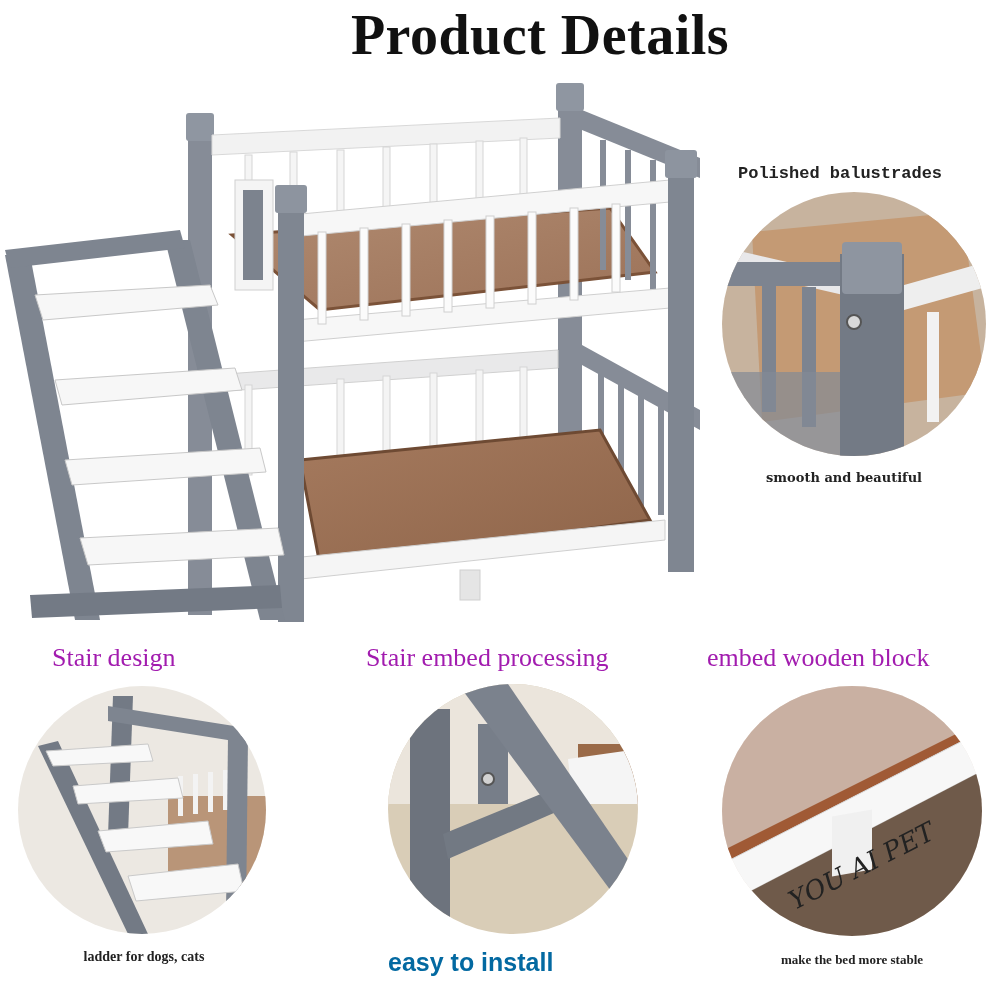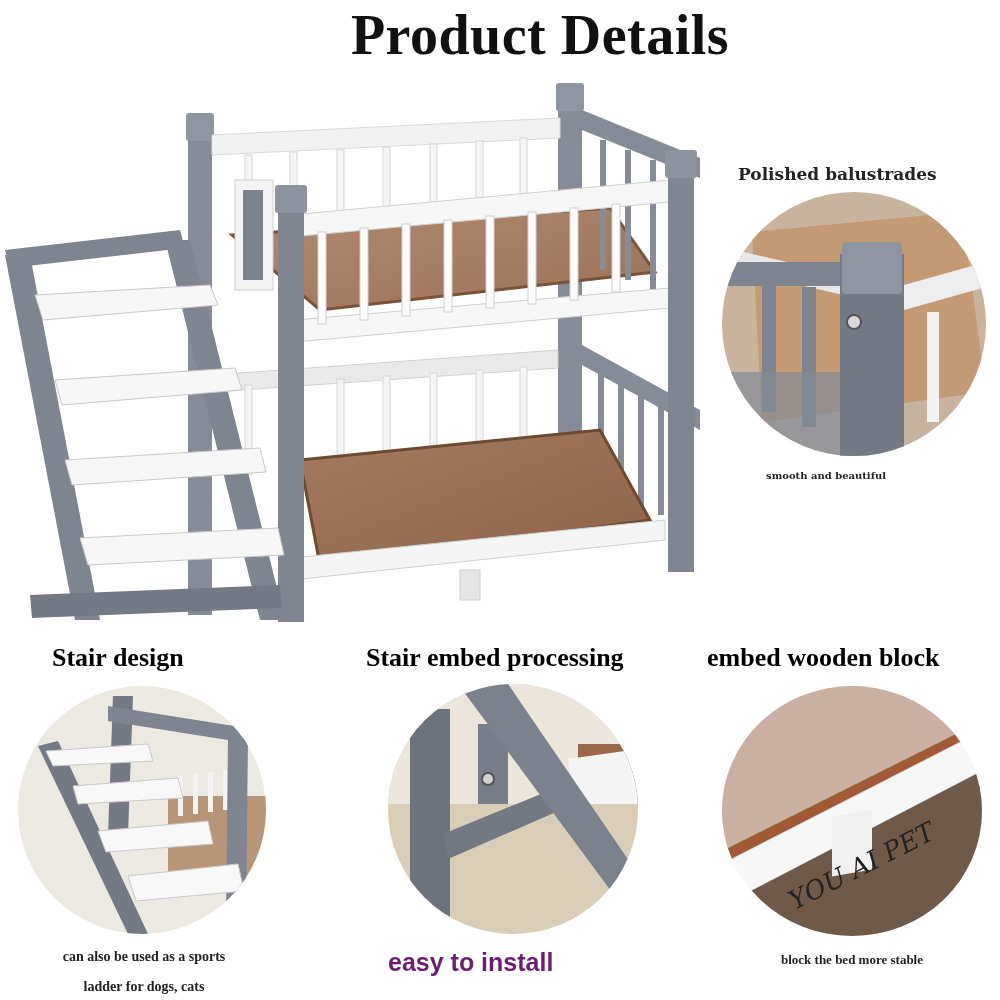--- a/index.html
+++ b/index.html
@@ -1,24 +1,24 @@
 <!DOCTYPE html>
 <html><head>
 <meta charset="utf-8">
 <style>
   html,body{margin:0;padding:0;background:#ffffff;}
   body{width:1000px;height:1000px;position:relative;overflow:hidden;font-family:"DejaVu Serif","Liberation Serif",serif;color:#111;}
   .title{position:absolute;left:0;top:0;width:1000px;text-align:center;font-family:"Liberation Serif","DejaVu Serif",serif;font-weight:bold;font-size:56px;line-height:70px;letter-spacing:0.5px;margin-left:40px;}
   .main-img{position:absolute;left:0;top:80px;width:720px;height:560px;}
   .label-serif{position:absolute;font-family:"DejaVu Serif",serif;font-weight:bold;color:#222;}
-  .label-cond{position:absolute;font-family:"Liberation Serif","DejaVu Serif",serif;font-weight:bold;color:#000000;white-space:nowrap;}
+  .label-cond{position:absolute;font-family:"Liberation Serif","DejaVu Serif",serif;font-weight:normal;color:#a21caf;white-space:nowrap;}
   .circle{position:absolute;border-radius:50%;overflow:hidden;}
   .circle svg{display:block;width:100%;height:100%;}
   .sub{position:absolute;text-align:center;font-family:"Liberation Serif","DejaVu Serif",serif;font-weight:bold;color:#222;}
-  .install{position:absolute;font-family:"Liberation Sans","DejaVu Sans",sans-serif;font-weight:bold;color:#701a75;}
+  .install{position:absolute;font-family:"Liberation Sans","DejaVu Sans",sans-serif;font-weight:bold;color:#0369a1;}
 </style>
 </head>
 <body>
 
 <div class="title">Product Details</div>
 
 <div class="main-img">
   <svg viewBox="0 0 720 560" width="720" height="560">
     <defs>
       <linearGradient id="matTop" x1="0" y1="0" x2="1" y2="1">
@@ -111,38 +111,38 @@
 
     <g fill="#f7f7f7" stroke="#c8c8c8">
       <polygon points="35,215 210,205 218,225 43,240"></polygon>
       <polygon points="55,300 235,288 242,310 62,325"></polygon>
       <polygon points="65,380 260,368 266,392 72,405"></polygon>
       <polygon points="80,458 278,448 284,475 88,485"></polygon>
     </g>
   </svg>
 </div>
 
-<div class="label-serif" style="left:738px;top:164px;font-size:17px;">Polished balustrades</div>
+<div class="label-serif" style="left:738px;top:164px;font-size:17px;font-family:Liberation Mono, monospace;">Polished balustrades</div>
 <div class="circle" style="left:722px;top:192px;width:264px;height:264px;">
   <svg viewBox="0 0 264 264">
     <rect width="264" height="264" fill="#c7b39e"></rect>
     <polygon points="30,40 240,20 264,200 40,230" fill="#c49a74"></polygon>
     <polygon points="0,55 130,85 130,105 0,75" fill="#e8e8ea"></polygon>
     <polygon points="175,95 264,70 264,95 175,120" fill="#eeeeee"></polygon>
     <rect x="0" y="70" width="130" height="24" fill="#7d8490"></rect>
     <rect x="40" y="90" width="14" height="130" fill="#7d8490"></rect>
     <rect x="80" y="95" width="14" height="140" fill="#7d8490"></rect>
     <rect x="0" y="180" width="130" height="84" fill="#838a95" opacity="0.7"></rect>
     <rect x="118" y="62" width="64" height="202" fill="#737a85"></rect>
     <rect x="120" y="50" width="60" height="52" rx="4" fill="#8e95a0"></rect>
     <circle cx="132" cy="130" r="7" fill="#d9d9d9" stroke="#555" stroke-width="2"></circle>
     <rect x="205" y="120" width="12" height="110" fill="#f2f2f2"></rect>
   </svg>
 </div>
-<div class="label-serif" style="left:766px;top:470px;font-size:10px;">smooth and beautiful</div>
+<div class="label-serif" style="left:766px;top:470px;font-size:13px;">smooth and beautiful</div>
 
 <div class="label-cond" style="left:52px;top:643px;font-size:26px;">Stair design</div>
 <div class="label-cond" style="left:330px;top:643px;font-size:26px;margin-left:36px;">Stair embed processing</div>
 <div class="label-cond" style="left:707px;top:643px;font-size:26px;">embed wooden block</div>
 
 <div class="circle" style="left:18px;top:686px;width:248px;height:248px;">
   <svg viewBox="0 0 248 248">
     <rect width="248" height="248" fill="#ece8e2"></rect>
     <rect x="150" y="110" width="98" height="90" fill="#b99578"></rect>
     <g fill="#f3f3f3">
@@ -157,21 +157,20 @@
     <polygon points="210,50 230,50 228,230 208,230" fill="#7e8590"></polygon>
     <g fill="#f8f8f8" stroke="#c9c9c9">
       <polygon points="28,65 130,58 135,75 35,80"></polygon>
       <polygon points="55,100 160,92 165,112 60,118"></polygon>
       <polygon points="80,145 190,135 195,158 88,166"></polygon>
       <polygon points="110,190 220,178 226,205 118,215"></polygon>
     </g>
   </svg>
 </div>
 <div class="sub" style="left:10px;top:942px;width:268px;font-size:14px;line-height:30px;">
-  <div>can also be used as a sports</div>
   <div>ladder for dogs, cats</div>
 </div>
 
 <div class="circle" style="left:388px;top:684px;width:250px;height:250px;">
   <svg viewBox="0 0 250 250">
     <rect width="250" height="250" fill="#d9cdb7"></rect>
     <rect x="0" y="0" width="250" height="120" fill="#ebe5dc"></rect>
     <rect x="190" y="60" width="60" height="60" fill="#9a6a48"></rect>
     <polygon points="180,75 250,65 250,120 185,120" fill="#f5f5f5"></polygon>
     <rect x="22" y="25" width="40" height="225" fill="#6d737d"></rect>
@@ -187,13 +186,13 @@
   <svg viewBox="0 0 260 250">
     <rect width="260" height="250" fill="#efe6df"></rect>
     <polygon points="0,0 260,0 260,40 0,170" fill="#c9b0a2"></polygon>
     <polygon points="0,165 260,35 260,45 0,178" fill="#a05a35"></polygon>
     <polygon points="0,178 260,45 260,85 0,220" fill="#f7f7f7" stroke="#d5d5d5"></polygon>
     <polygon points="0,220 260,85 260,250 0,250" fill="#6f5a4a"></polygon>
     <rect x="110" y="150" width="40" height="60" fill="#f0f0f0" transform="skewY(-10)"></rect>
     <text x="45" y="190" font-family="DejaVu Serif, serif" font-style="italic" font-size="26" fill="#222" transform="rotate(-27 130 150)">YOU AI PET</text>
   </svg>
 </div>
-<div class="sub" style="left:722px;top:952px;width:260px;font-size:13px;">block the bed more stable</div>
+<div class="sub" style="left:722px;top:952px;width:260px;font-size:13px;">make the bed more stable</div>
 
 </body></html>

